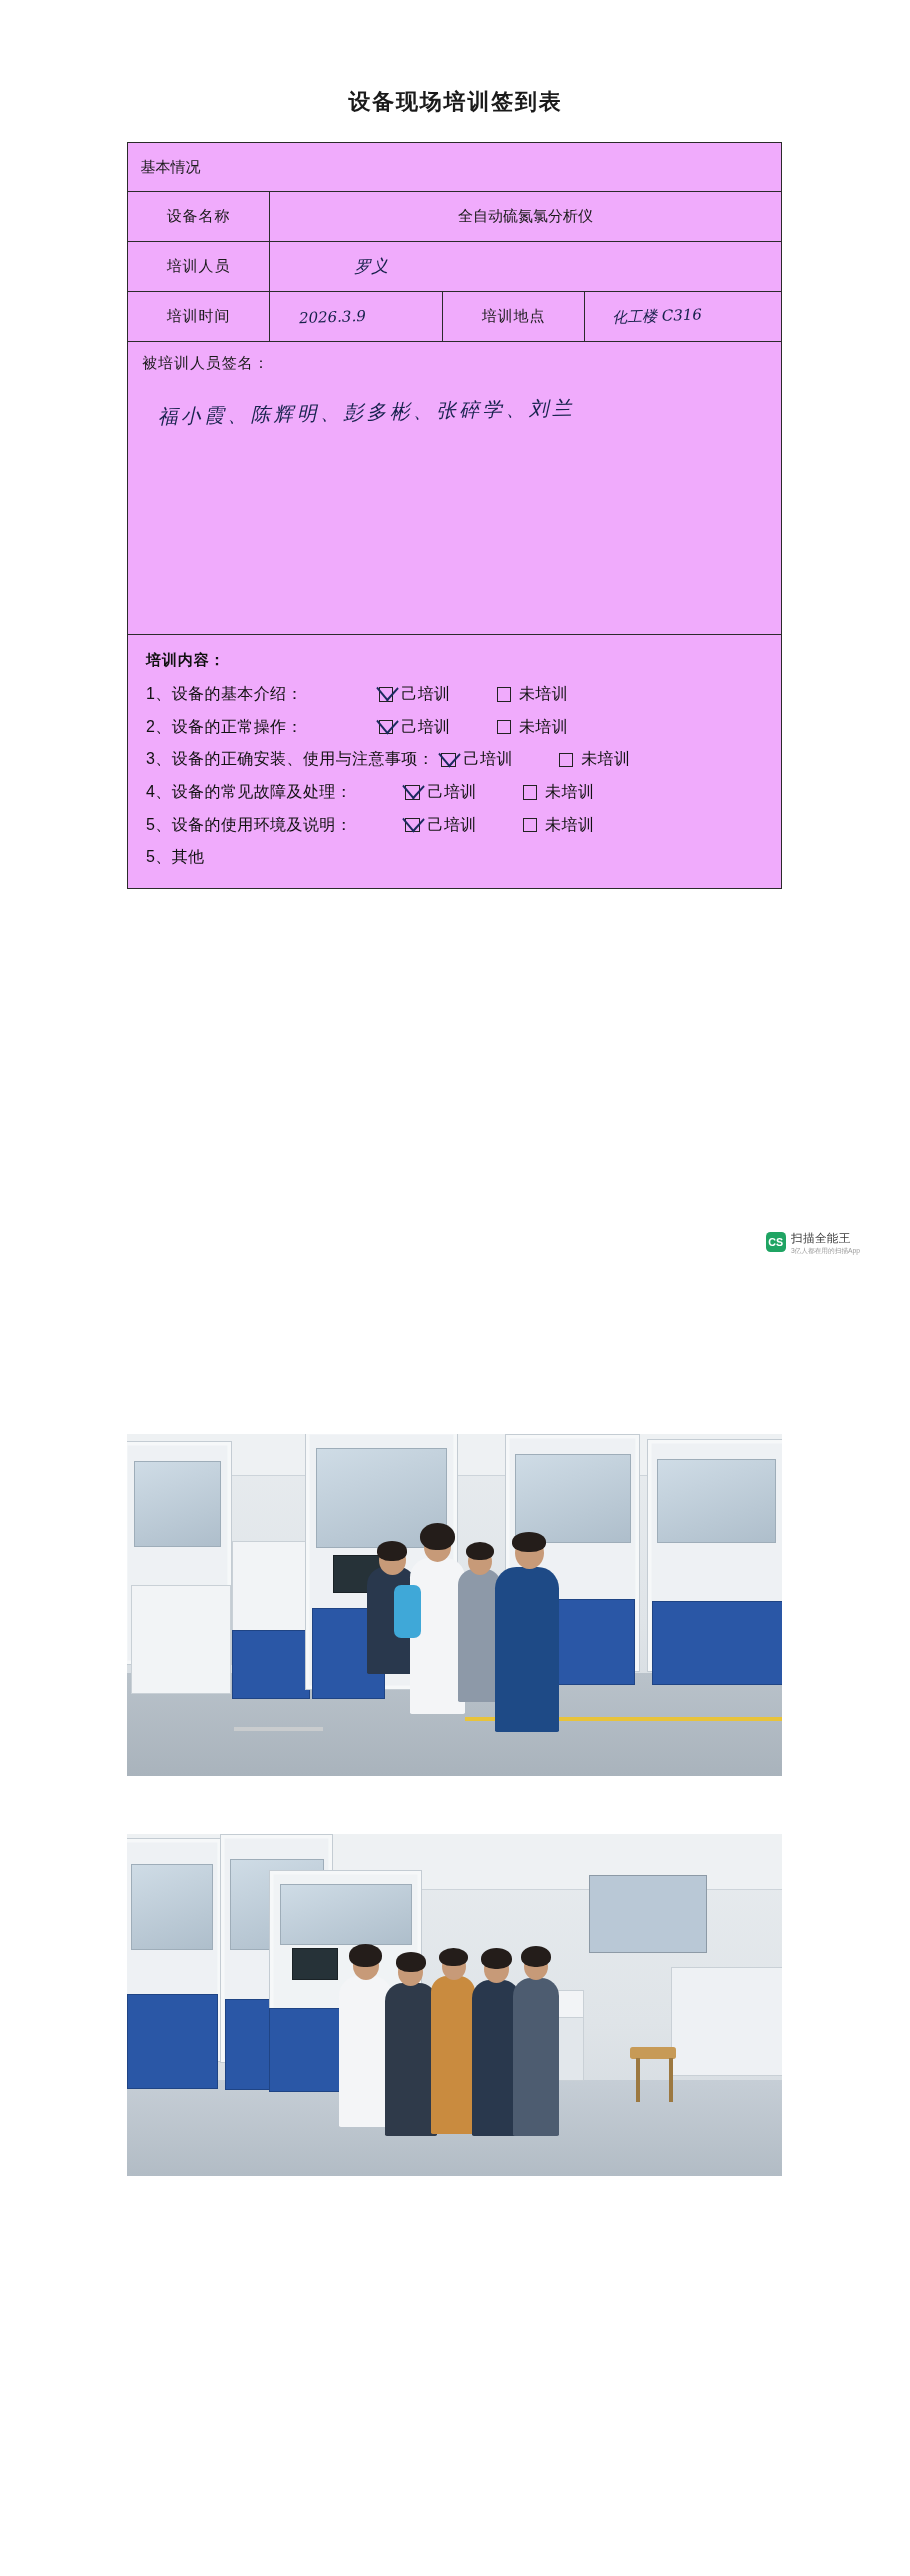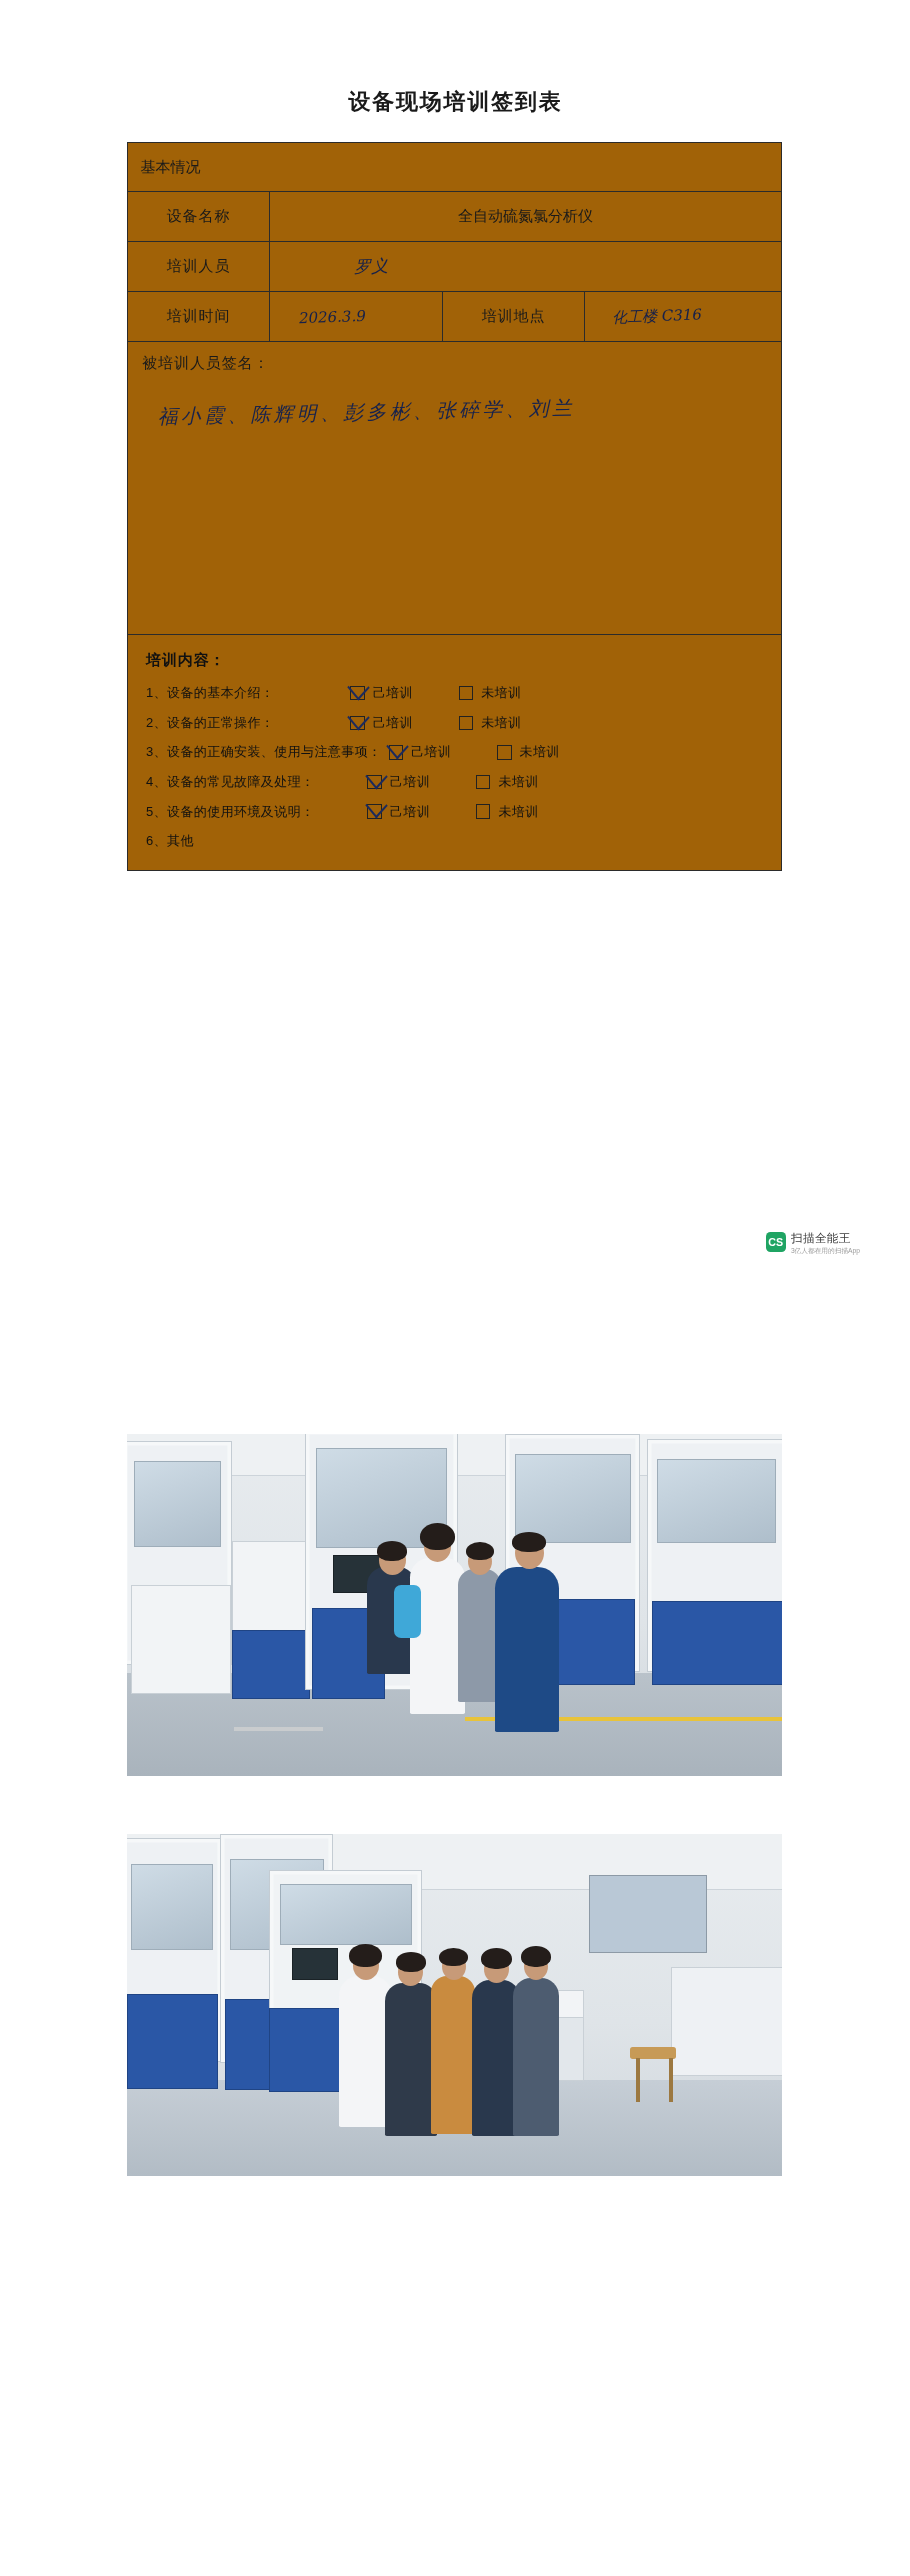--- a/index.html
+++ b/index.html
@@ -36,21 +36,21 @@
   }
 
   
   .form-table {
     position: absolute;
     left: 127px;
     top: 142px;
     width: 655px;
     border: 1.3px solid #2b2b2b;
     box-sizing: border-box;
-    background: #a16207;
+    background: #f0abfc;
   }
   .row {
     display: flex;
     border-bottom: 1.3px solid #2b2b2b;
     box-sizing: border-box;
   }
   .row:last-child { border-bottom: none; }
 
   .cell {
     box-sizing: border-box;
@@ -131,21 +131,21 @@
   .content-title {
     font-size: 15px;
     font-weight: bold;
     margin-bottom: 14.2px;
     letter-spacing: 0.9px;
   }
   .content-item {
     display: flex;
     align-items: center;
     margin-bottom: 11.6px;
-    font-size: 13px;
+    font-size: 16px;
     letter-spacing: 0.4px;
   }
   .ci-text { white-space: nowrap; }
   .ci-opts {
     display: flex;
     align-items: flex-start;
     margin-left: 10.7px;
   }
   .opt {
     display: flex;
@@ -365,21 +365,21 @@
             <span>己培训</span>
           </span>
           <span class="opt">
             <span class="box"></span>
             <span>未培训</span>
           </span>
         </span>
       </div>
 
       <div class="content-item item-6">
-        <span class="ci-text">6、其他</span>
+        <span class="ci-text">5、其他</span>
       </div>
     </div>
   </div>
 
   <div class="camscanner">
     <div class="cs-logo">CS</div>
     <div>
       <div class="cs-text-main">扫描全能王</div>
       <div class="cs-text-sub">3亿人都在用的扫描App</div>
     </div>

